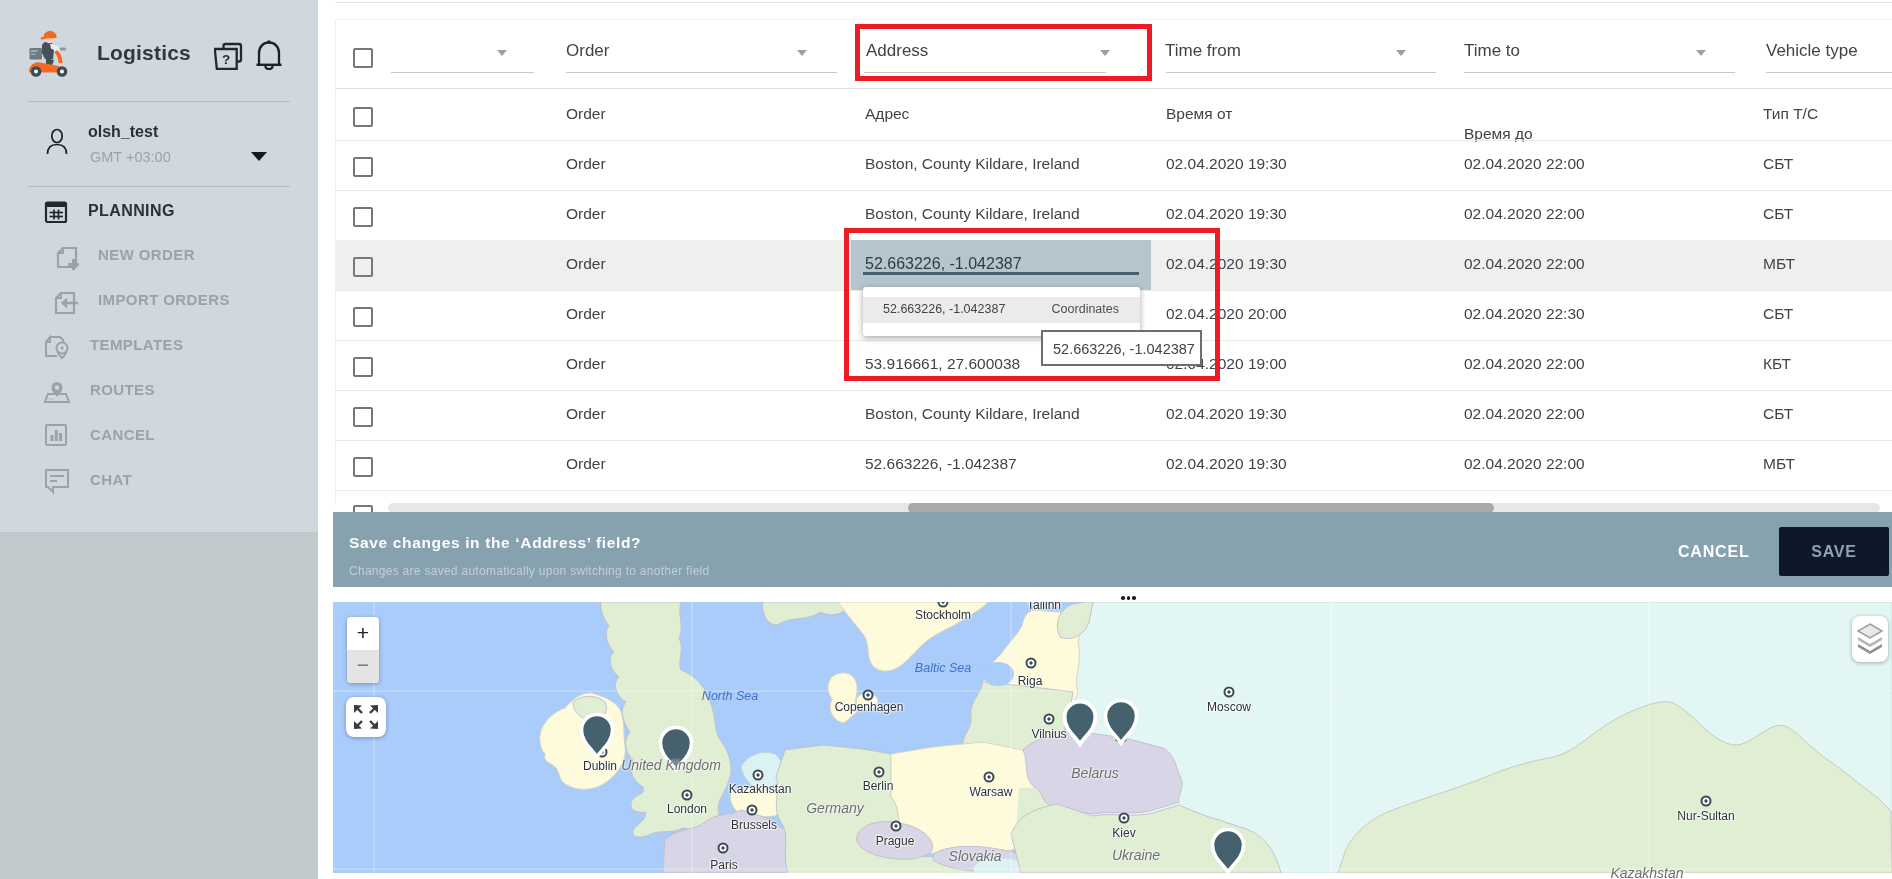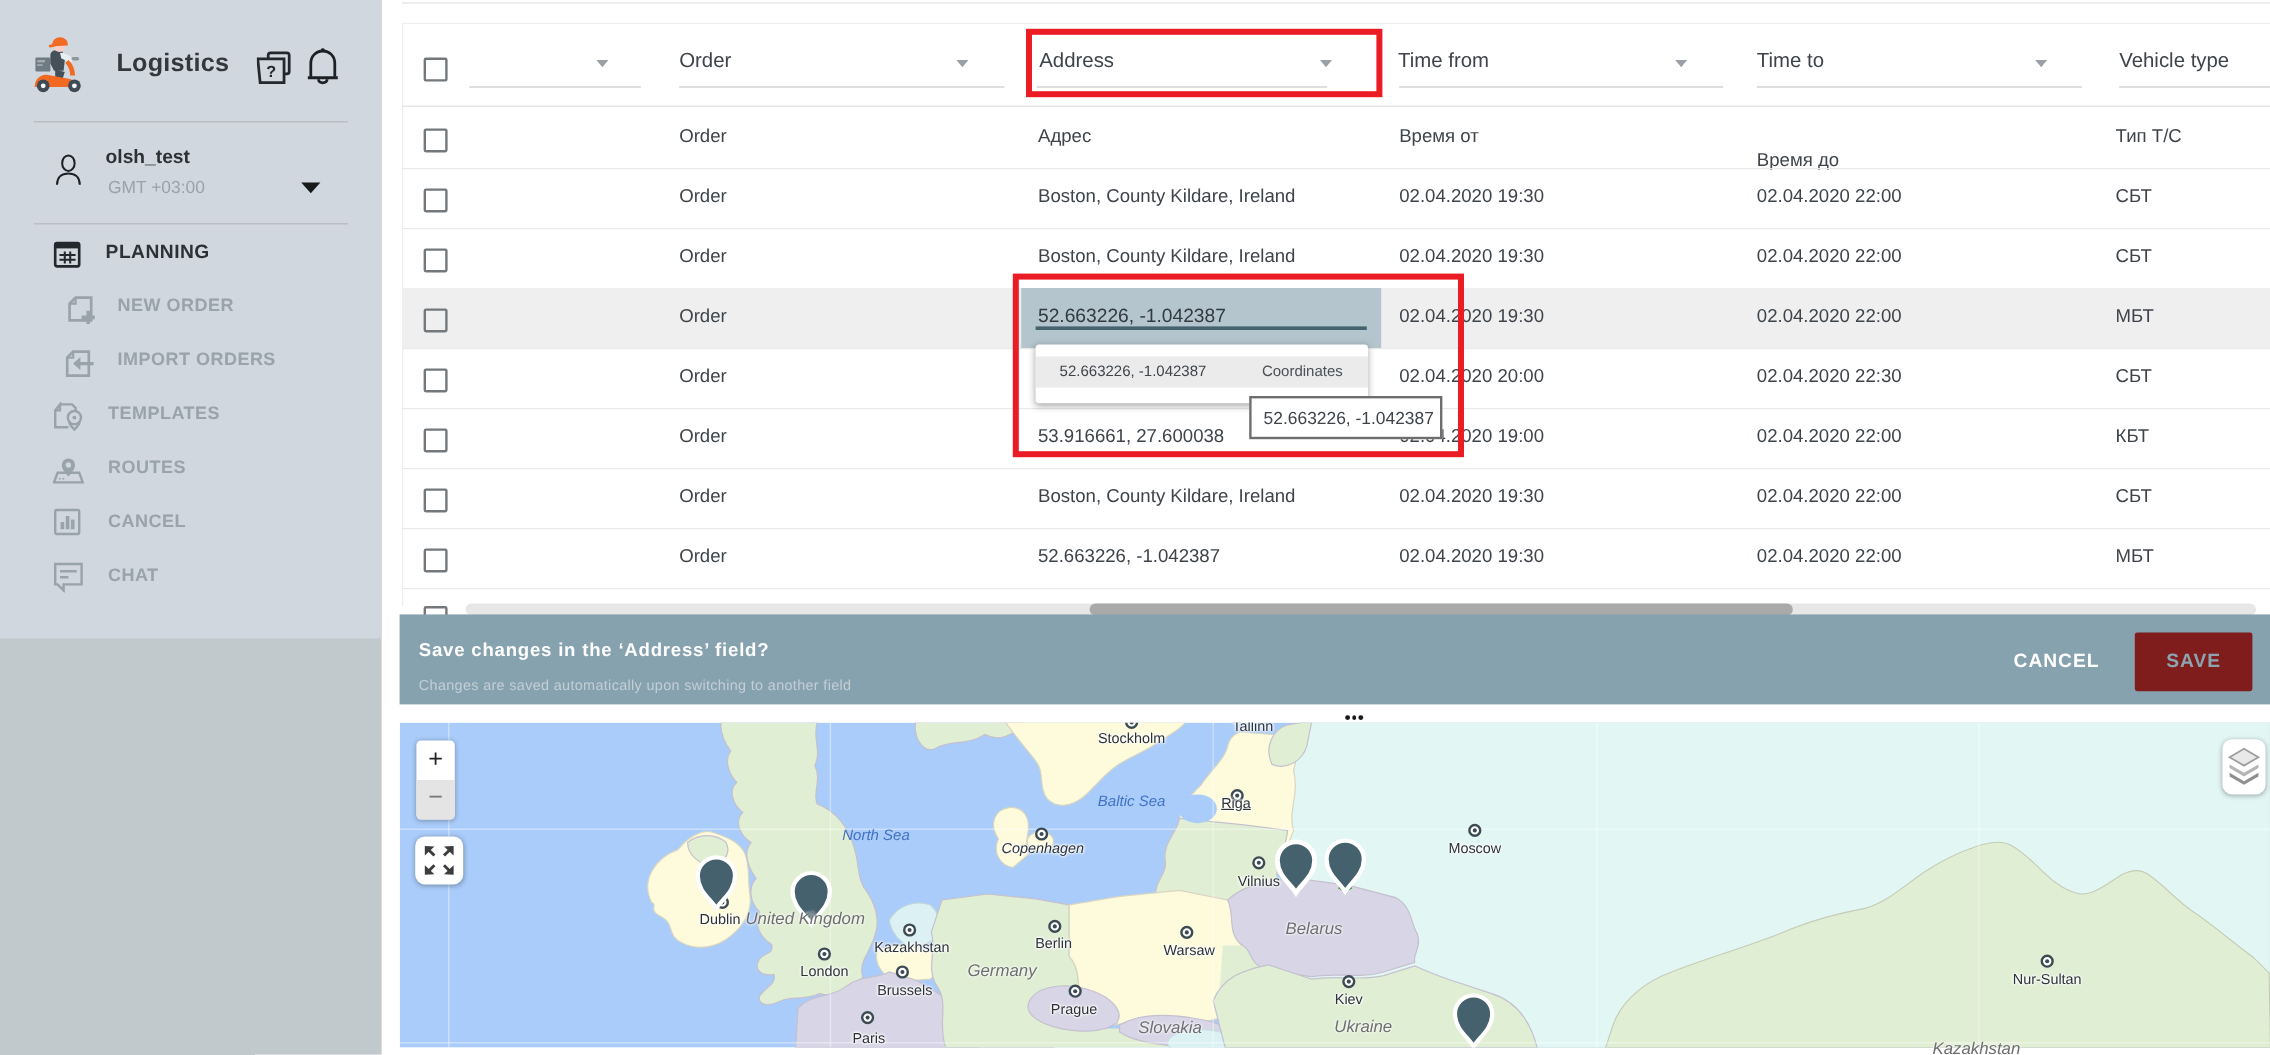--- a/index.html
+++ b/index.html
@@ -33,21 +33,21 @@
 #etip { position:absolute; left:1041px; top:330px; width:161px; height:36px; background:#fff; border:2px solid #6e6e6e; white-space:nowrap; }
 #etip span { position:absolute; left:10px; top:9px; font-size:14.5px; color:#3e444a; white-space:nowrap; }
 .redbox { position:absolute; border:5px solid #ec1c24; }
 
 #hscroll-track { position:absolute; left:388px; top:503px; width:1492px; height:10px; background:#e7e7e7; border-radius:5px; }
 #hscroll-thumb { position:absolute; left:908px; top:503px; width:586px; height:10px; background:#a9a9a9; border-radius:5px; }
 #savebar { position:absolute; left:333px; top:512px; width:1559px; height:75px; background:#87a2af; }
 #savebar .title { position:absolute; left:16px; top:22px; font-size:15.5px; font-weight:bold; color:#fdfdfd; letter-spacing:.65px; }
 #savebar .sub { position:absolute; left:16px; top:52px; font-size:12px; color:#c2cfd5; letter-spacing:.28px; }
 #savebar .cancel { position:absolute; left:1345px; top:31px; font-size:16px; font-weight:bold; color:#fff; letter-spacing:.8px; }
-#savebtn { position:absolute; left:1446px; top:15px; width:98px; height:49px; background:#7f1d1d; border-radius:2px; }
+#savebtn { position:absolute; left:1446px; top:15px; width:110px; height:49px; background:#0f172a; border-radius:2px; }
 #savebtn span { position:absolute; left:50%; top:50%; transform:translate(-50%,-50%); font-size:16px; font-weight:bold; color:#8ba4b0; letter-spacing:.8px; }
 #dots { position:absolute; left:1121px; top:596px; width:20px; height:5px; }
 #dots i { position:absolute; top:0; width:3.6px; height:3.6px; border-radius:50%; background:#1b1b1b; }
 
 #map { position:absolute; left:333px; top:602px; width:1559px; height:326px; overflow:hidden; }
 .mapbtn { position:absolute; background:#fff; box-shadow:0 1px 4px rgba(0,0,0,.3); }
 .mlabel { position:absolute; font-size:12px; color:#2c3237; white-space:nowrap; transform:translateX(-50%); text-shadow:0 0 2px #fff,0 0 2px #fff,0 0 3px #fff,0 0 3px #fff; }
 .mcountry { position:absolute; font-size:14px; font-style:italic; color:#6e6e70; white-space:nowrap; transform:translateX(-50%); text-shadow:0 0 2px #fff,0 0 3px #fff; }
 .msea { position:absolute; font-size:12.5px; font-style:italic; color:#4272c4; white-space:nowrap; transform:translateX(-50%); }
 </style>
@@ -403,22 +403,22 @@
     <path transform="translate(343,168)" d="M0 0C-5-8-15.5-14.5-15.5-27 A15.5 15.5 0 1 1 15.5-27 C15.5-14.5 5-8 0 0Z" fill="#45616e" stroke="#fff" stroke-width="3.5"></path>
     <path transform="translate(747,142)" d="M0 0C-5-8-15.5-14.5-15.5-27 A15.5 15.5 0 1 1 15.5-27 C15.5-14.5 5-8 0 0Z" fill="#45616e" stroke="#fff" stroke-width="4"></path>
     <path transform="translate(788,141)" d="M-5-4 A7 6 0 0 0 5-4" fill="none" stroke="#2e9e44" stroke-width="3"></path>
     <path transform="translate(788,141)" d="M0 0C-5-8-15.5-14.5-15.5-27 A15.5 15.5 0 1 1 15.5-27 C15.5-14.5 5-8 0 0Z" fill="#45616e" stroke="#fff" stroke-width="3.5"></path>
     <path transform="translate(895,270)" d="M0 0C-5-8-15.5-14.5-15.5-27 A15.5 15.5 0 1 1 15.5-27 C15.5-14.5 5-8 0 0Z" fill="#45616e" stroke="#fff" stroke-width="3.5"></path>
   </g>
 </svg>
 
 <div class="mlabel" style="left:610px;top:6px;">Stockholm</div>
 <div class="mlabel" style="left:711px;top:-4px;">Tallinn</div>
-<div class="mlabel" style="left:697px;top:60px;text-decoration:underline;">Riga</div>
-<div class="mlabel" style="left:536px;top:98px;font-style:italic;">Copenhagen</div>
+<div class="mlabel" style="left:697px;top:72px;">Riga</div>
+<div class="mlabel" style="left:536px;top:98px;">Copenhagen</div>
 <div class="mlabel" style="left:896px;top:98px;">Moscow</div>
 <div class="mlabel" style="left:716px;top:125px;">Vilnius</div>
 <div class="mlabel" style="left:545px;top:177px;">Berlin</div>
 <div class="mlabel" style="left:658px;top:183px;">Warsaw</div>
 <div class="mlabel" style="left:562px;top:232px;">Prague</div>
 <div class="mlabel" style="left:791px;top:224px;">Kiev</div>
 <div class="mlabel" style="left:1373px;top:207px;">Nur-Sultan</div>
 <div class="mlabel" style="left:267px;top:157px;">Dublin</div>
 <div class="mlabel" style="left:354px;top:200px;">London</div>
 <div class="mlabel" style="left:427px;top:180px;">Kazakhstan</div>

